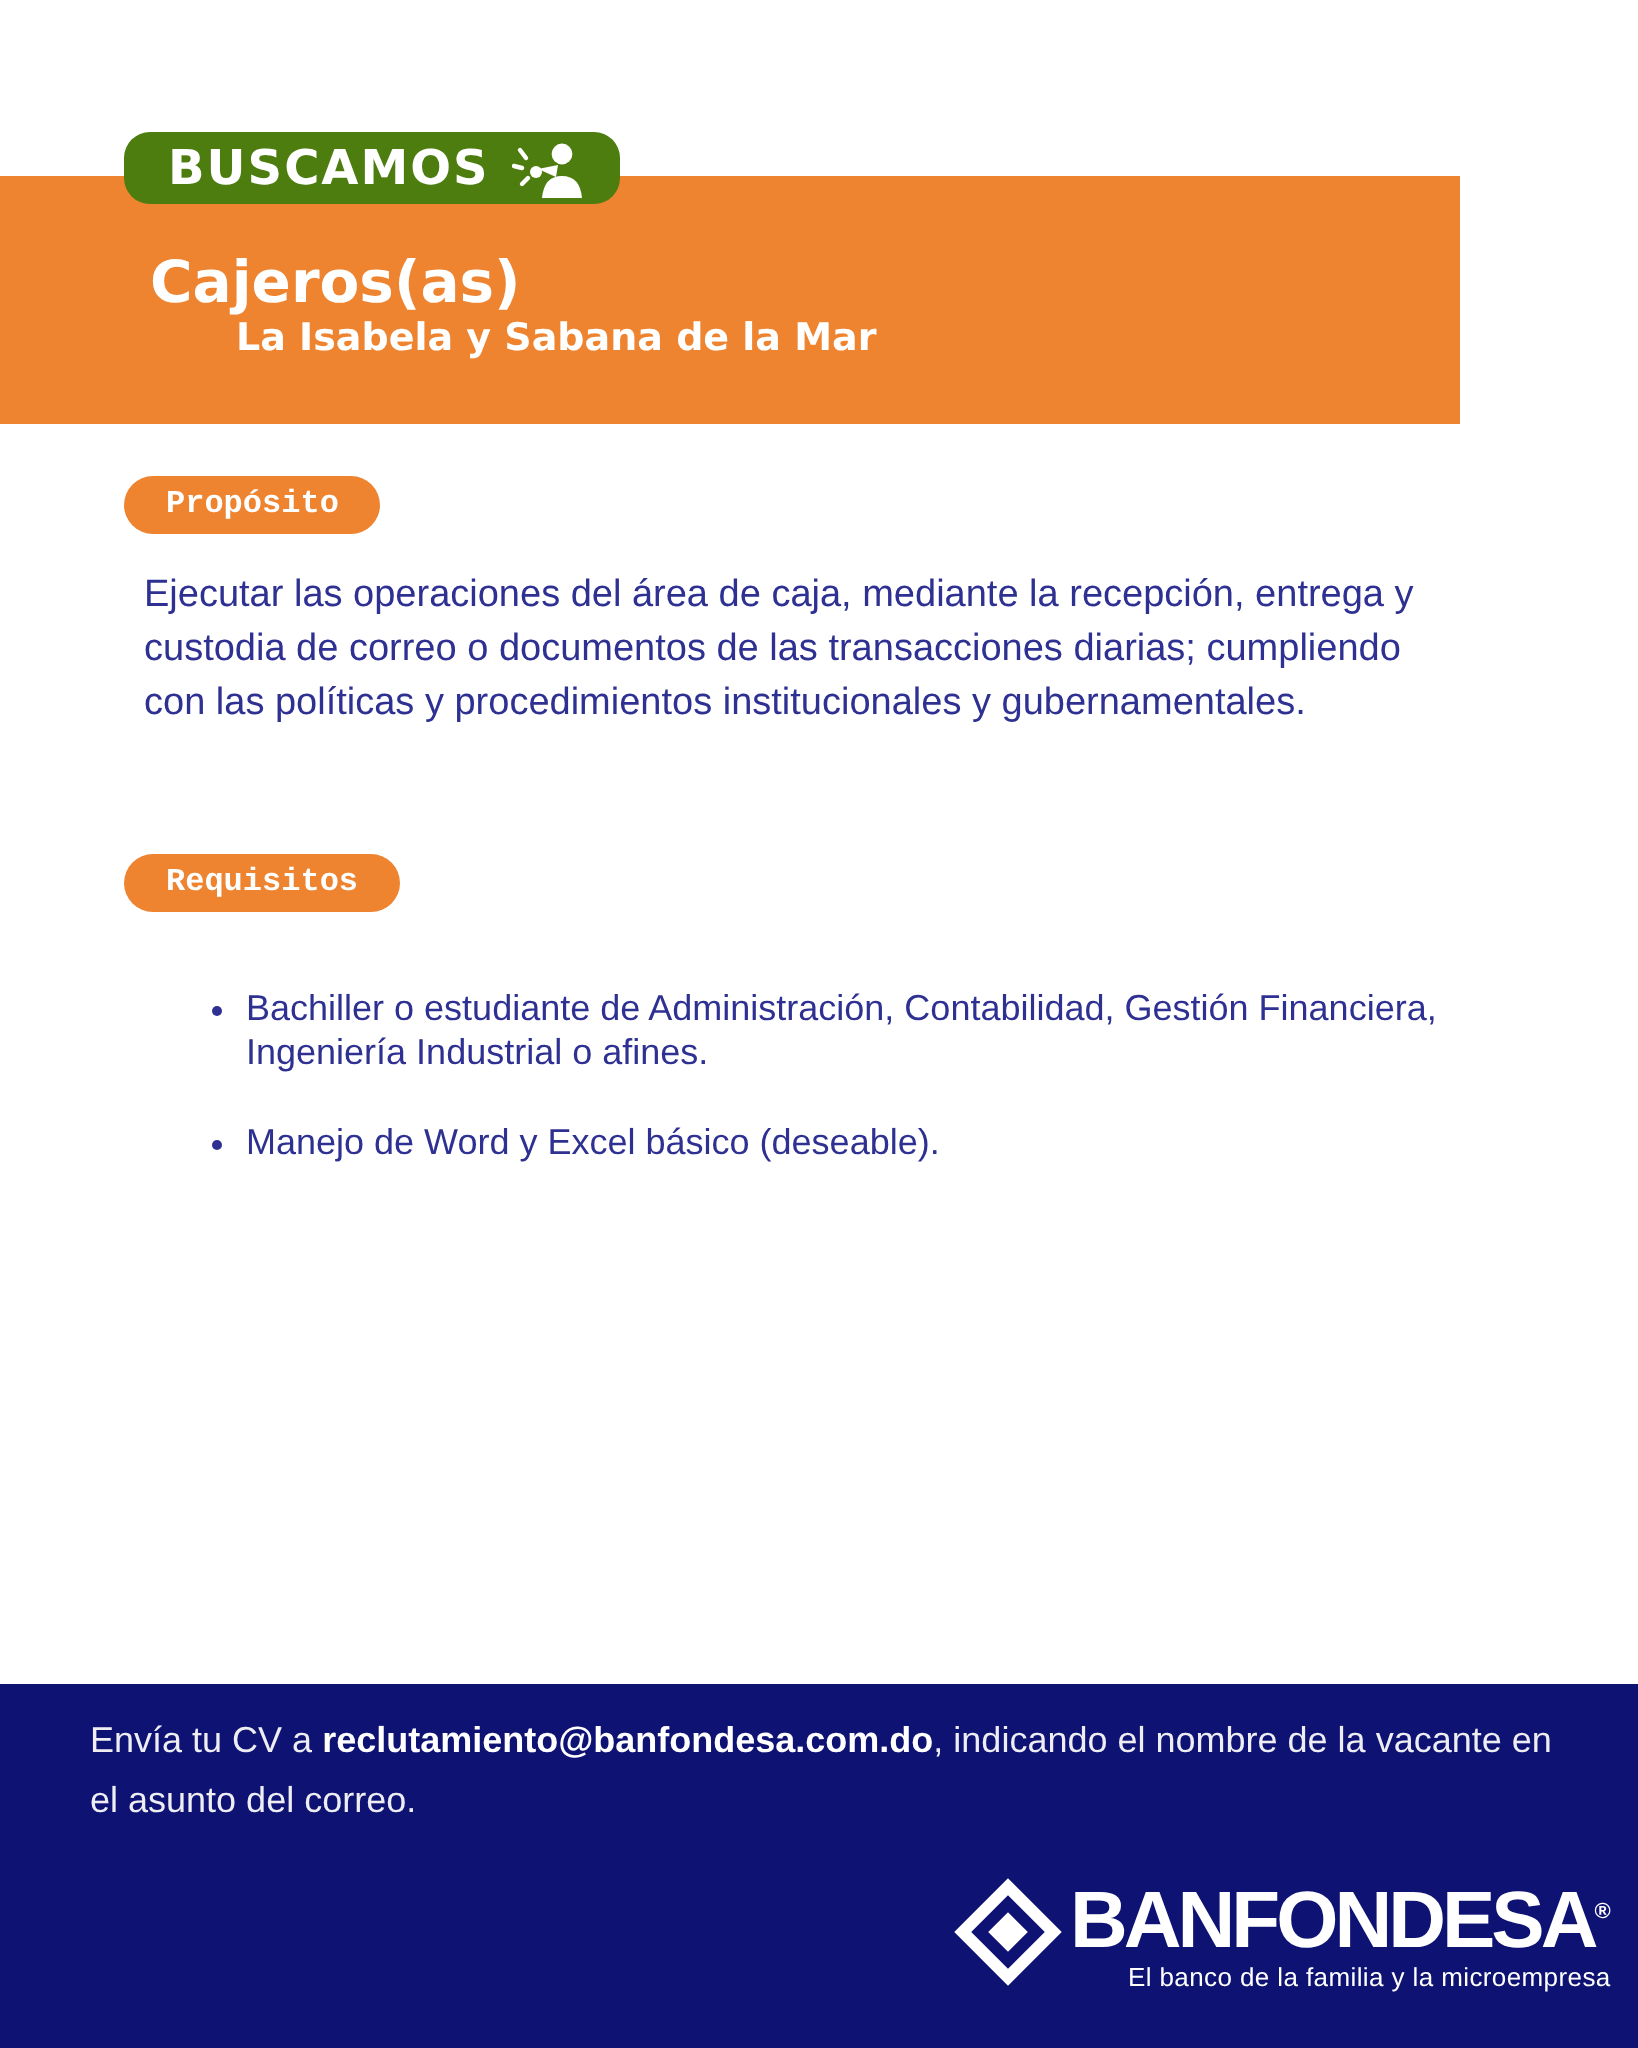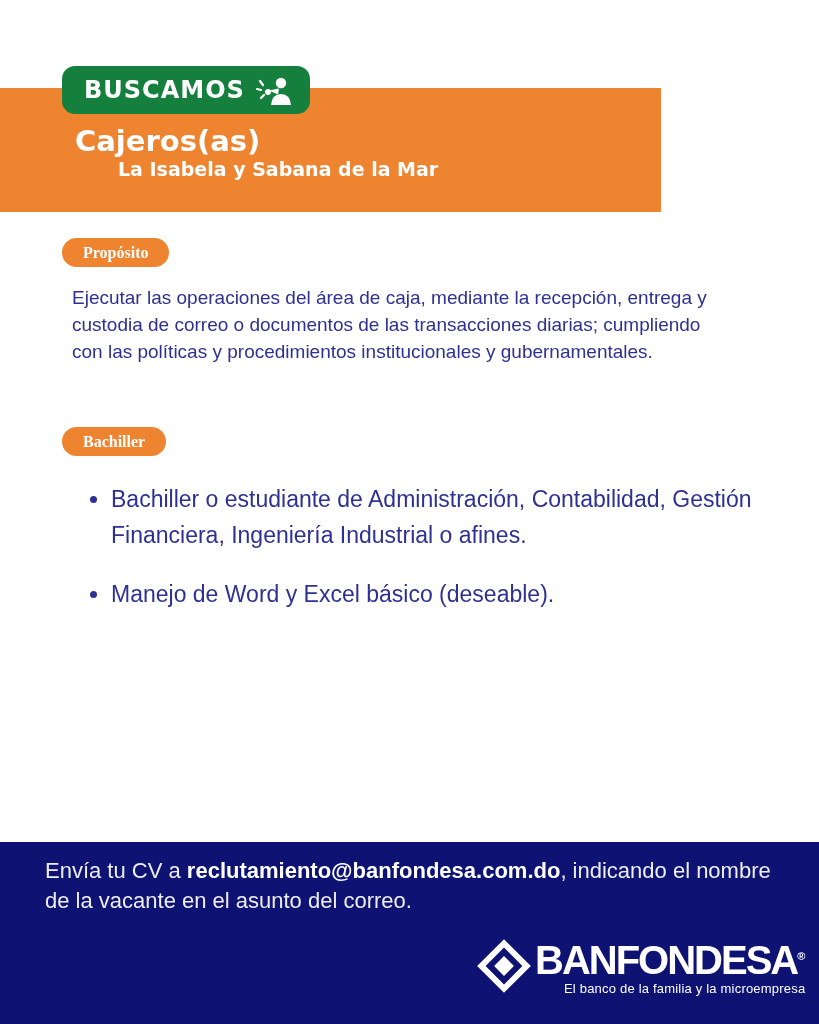--- a/index.html
+++ b/index.html
@@ -4,66 +4,66 @@
 <style>
   html,body { margin:0; padding:0; background:#ffffff; }
   .canvas {
     position:relative; width:819px; height:1024px;
     background:#ffffff; overflow:hidden;
     font-family:"Liberation Sans", sans-serif;
   }
 
   
   .banner {
-    position:absolute; left:0; top:88px; width:661px; height:124px;
+    position:absolute; left:0; top:88px; width:730px; height:124px;
     background:#EE8330;
   }
   .buscamos-badge {
-    position:absolute; left:62px; top:66px; height:48px;
-    padding:0 18px 0 22px; background:#15803d; border-radius:13px;
+    position:absolute; left:62px; top:66px; height:36px;
+    padding:0 18px 0 22px; background:#4d7c0f; border-radius:13px;
     display:flex; align-items:center; gap:11px; z-index:2;
   }
   .buscamos-label {
     color:#ffffff; font-family:"DejaVu Sans", sans-serif;
     font-weight:bold; font-size:24px; letter-spacing:1px;
   }
   .banner-text { position:absolute; left:75px; top:36px; color:#ffffff;
     font-family:"DejaVu Sans", sans-serif; }
   .job-title   { font-size:29px; font-weight:bold; line-height:34px; }
   .job-subtitle{ font-size:19px; font-weight:bold; line-height:23px;margin-left:43px; }
 
   
   .pill {
     position:absolute; left:62px; height:29px; line-height:29px;
     padding:0 21px; background:#EE8330; color:#ffffff; border-radius:15px;
-    font-family:Liberation Serif, serif; font-weight:bold; font-size:16px;
+    font-family:Liberation Mono, monospace; font-weight:bold; font-size:16px;
   }
   .pill-proposito { top:238px; }
   .pill-requisitos{ top:427px; }
 
   
   .purpose-paragraph {
     position:absolute; left:72px; top:284px; width:655px;
     color:#2E3192; font-size:19px; line-height:27px;
   }
   .req-list {
     position:absolute; left:88px; top:477px; width:660px;
-    margin:4px; padding-left:19px; color:#2E3192;
-    font-size:23px; line-height:36px; list-style:disc;
+    margin:16px; padding-left:19px; color:#2E3192;
+    font-size:18px; line-height:22px; list-style:disc;
   }
   .req-list li { margin-bottom:23px; }
 
   
   .footer {
     position:absolute; left:0; top:842px; width:819px; height:182px;
     background:#0D1273;
   }
   .footer-cta {
     position:absolute; left:45px; top:14px; width:742px;
-    color:#EDEDF2; font-size:22px; line-height:29.5px;
+    color:#EDEDF2; font-size:18px; line-height:29.5px;
   }
   .footer-cta .email { font-weight:bold; color:#ffffff; }
 
   .logo { position:absolute; left:477px; top:94px;
     display:flex; align-items:center; gap:4px; }
   .logo-text { display:flex; flex-direction:column; align-items:flex-end; }
   .logo-wordmark {
     color:#ffffff; font-weight:bold; font-size:40px; line-height:40px;
     letter-spacing:-2px; white-space:nowrap;
   }
@@ -98,21 +98,21 @@
         <circle cx="25" cy="8" r="5.2" fill="#ffffff"></circle>
         <path d="M13 15.5 l9 4 1-6 z" fill="#ffffff"></path>
         <path d="M15 30 q1-11 10-11 q9 0 10 11 z" fill="#ffffff"></path>
       </svg>
     </span>
   </div>
 
   <div class="pill pill-proposito">Propósito</div>
   <div class="purpose-paragraph">Ejecutar las operaciones del área de caja, mediante la recepción, entrega y custodia de correo o documentos de las transacciones diarias; cumpliendo con las políticas y procedimientos institucionales y gubernamentales.</div>
 
-  <div class="pill pill-requisitos">Bachiller</div>
+  <div class="pill pill-requisitos">Requisitos</div>
   <ul class="req-list">
     <li>Bachiller o estudiante de Administración, Contabilidad, Gestión Financiera, Ingeniería Industrial o afines.</li>
     <li>Manejo de Word y Excel básico (deseable).</li>
   </ul>
 
   <div class="footer">
     <div class="footer-cta">
       <span>Envía tu CV a </span><span class="email">reclutamiento@banfondesa.com.do</span><span>, indicando el nombre de la vacante en el asunto del correo.</span>
     </div>
 

